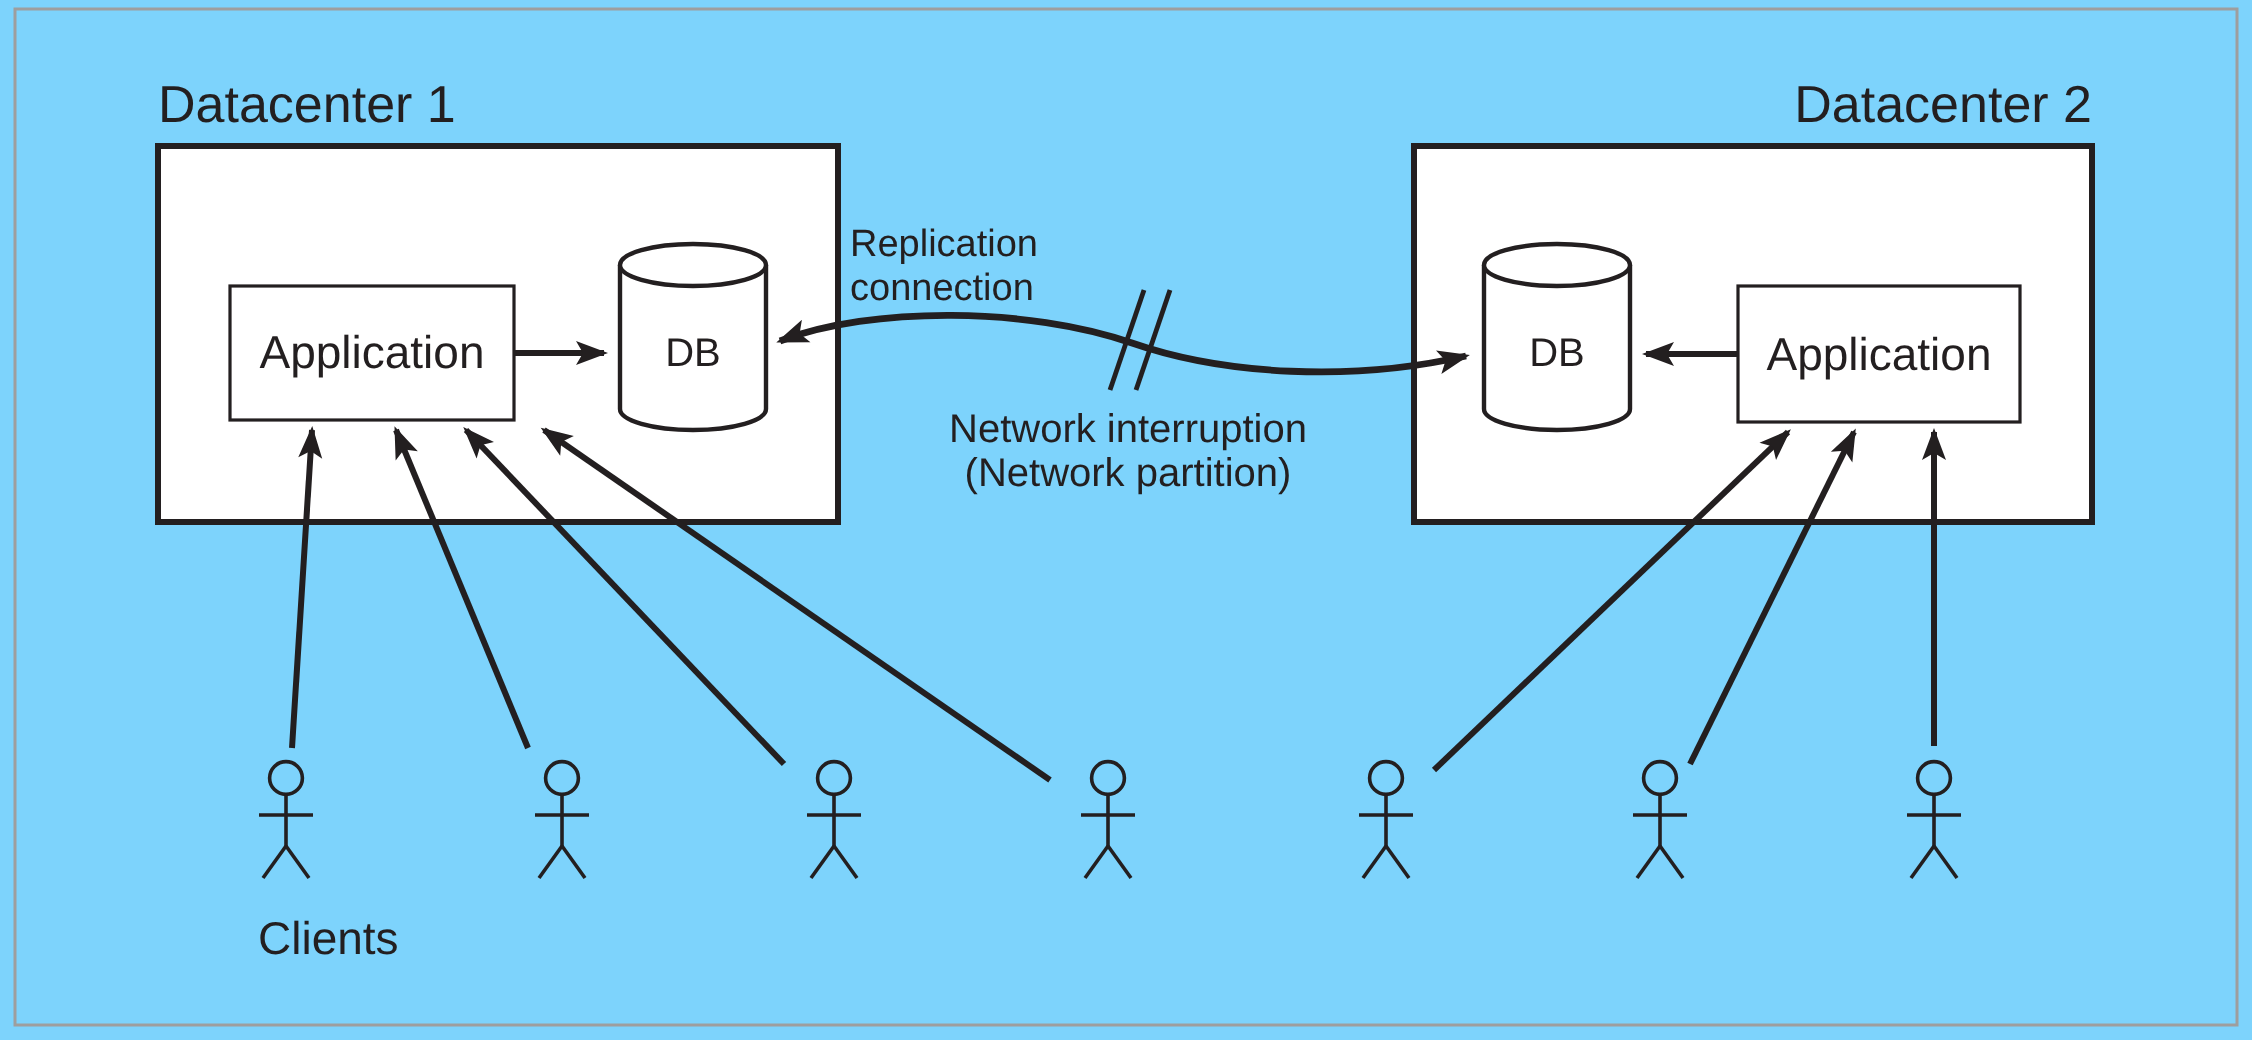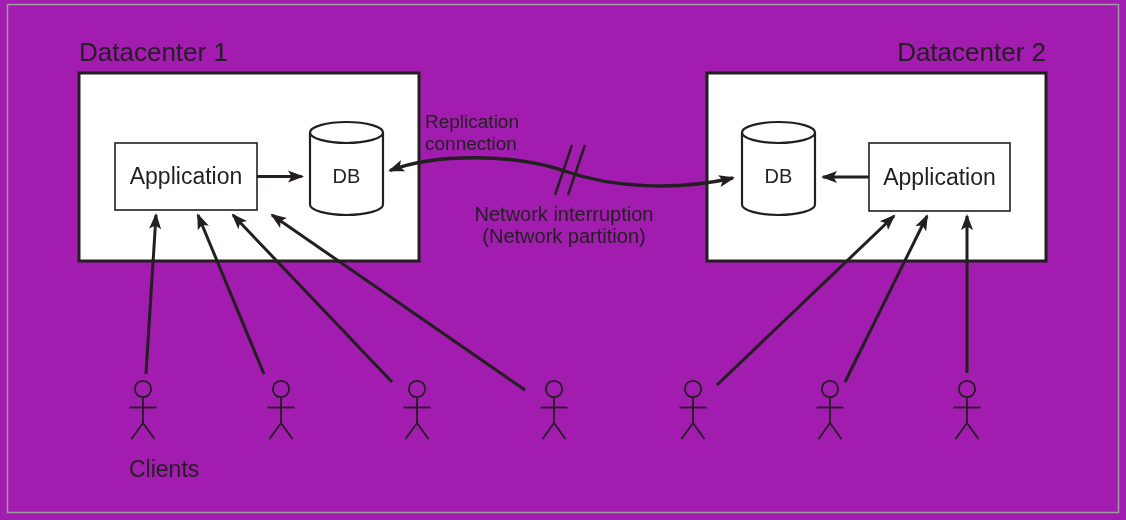--- a/index.html
+++ b/index.html
@@ -1,17 +1,17 @@
 <!DOCTYPE html>
 <html><head>
 <meta charset="utf-8">
 <style>
   html,body{margin:0;padding:0;background:#ffffff;}
   body{width:1126px;height:520px;font-family:"Liberation Sans",sans-serif;}
-  .stage{position:relative;width:1126px;height:520px;background:#a21caf;}
+  .stage{position:relative;width:1126px;height:520px;background:#7dd3fc;}
   svg{display:block;}
   svg text{fill:#231f20;font-family:"Liberation Sans",sans-serif;}
   .frame{fill:none;stroke:#9e9e9e;stroke-width:1.5;}
   .dc-box{fill:#ffffff;stroke:#231f20;stroke-width:3;}
   .app-box{fill:#ffffff;stroke:#231f20;stroke-width:1.6;}
   .cyl{fill:#ffffff;stroke:#231f20;stroke-width:2.2;}
   .arrow{stroke:#231f20;stroke-width:3;fill:none;}
   .repl{stroke:#231f20;stroke-width:3.4;fill:none;}
   .slash{stroke:#231f20;stroke-width:2.4;}
   .stick{stroke:#231f20;stroke-width:1.8;fill:none;}

